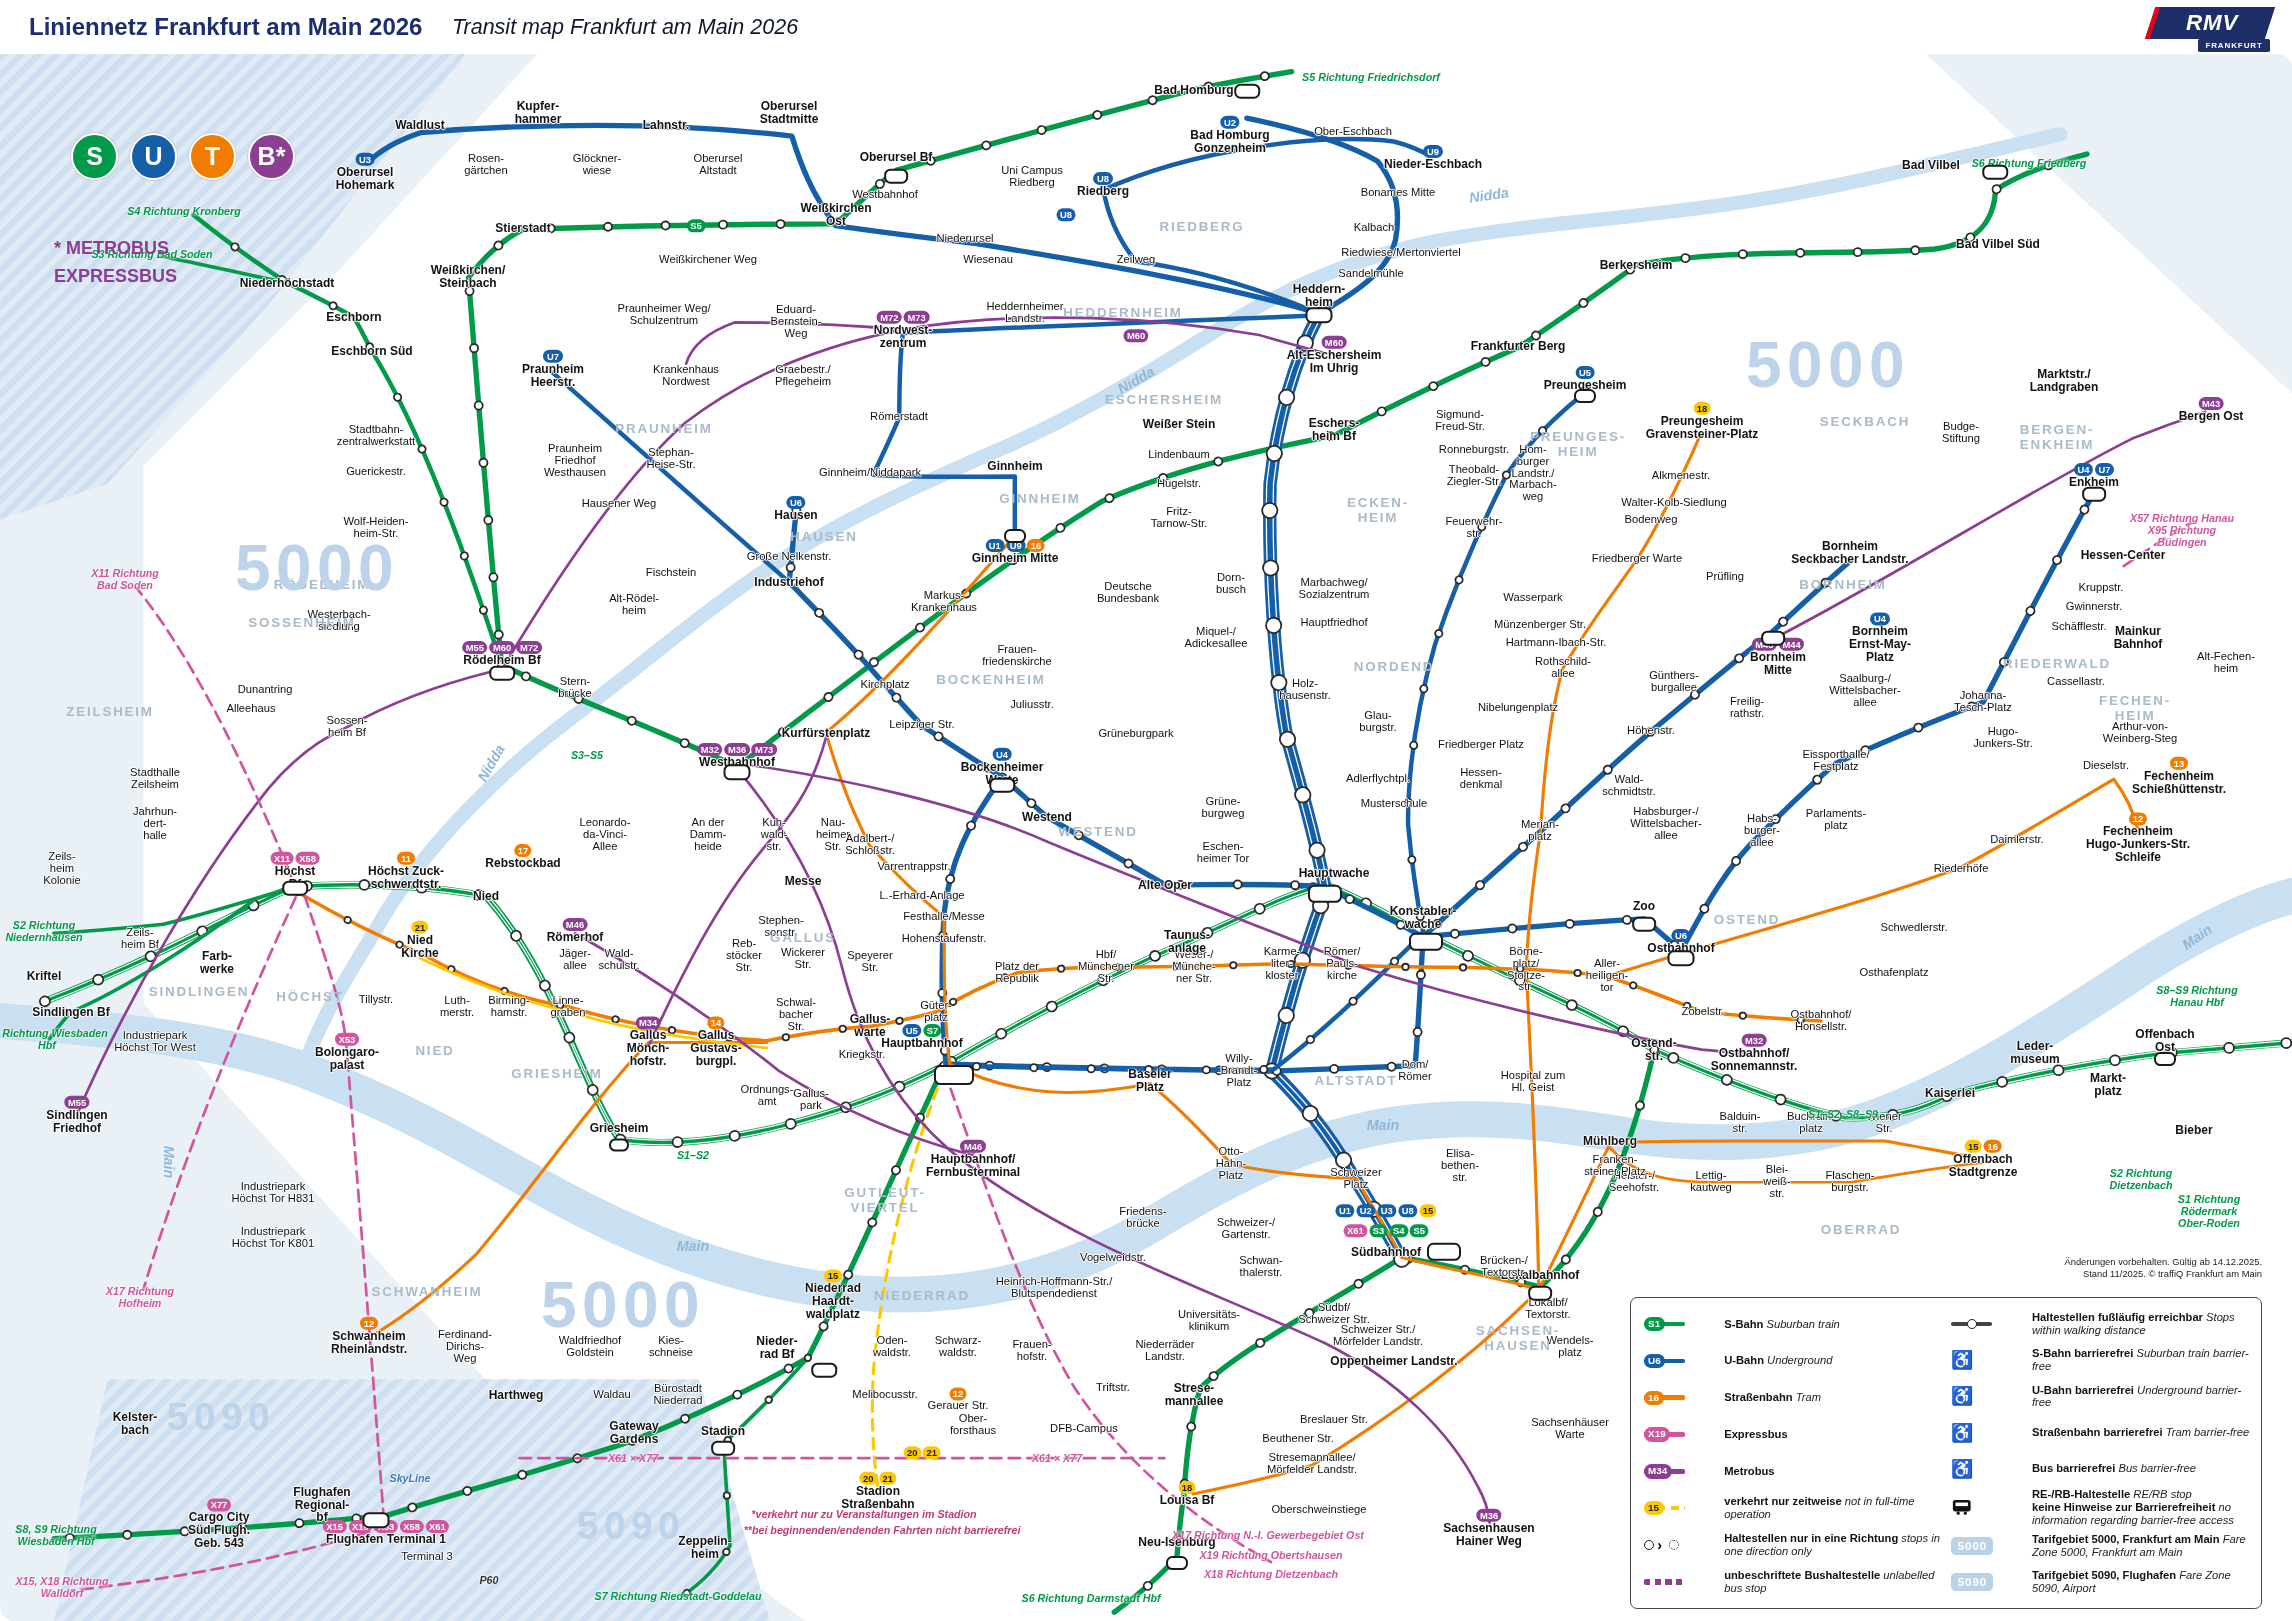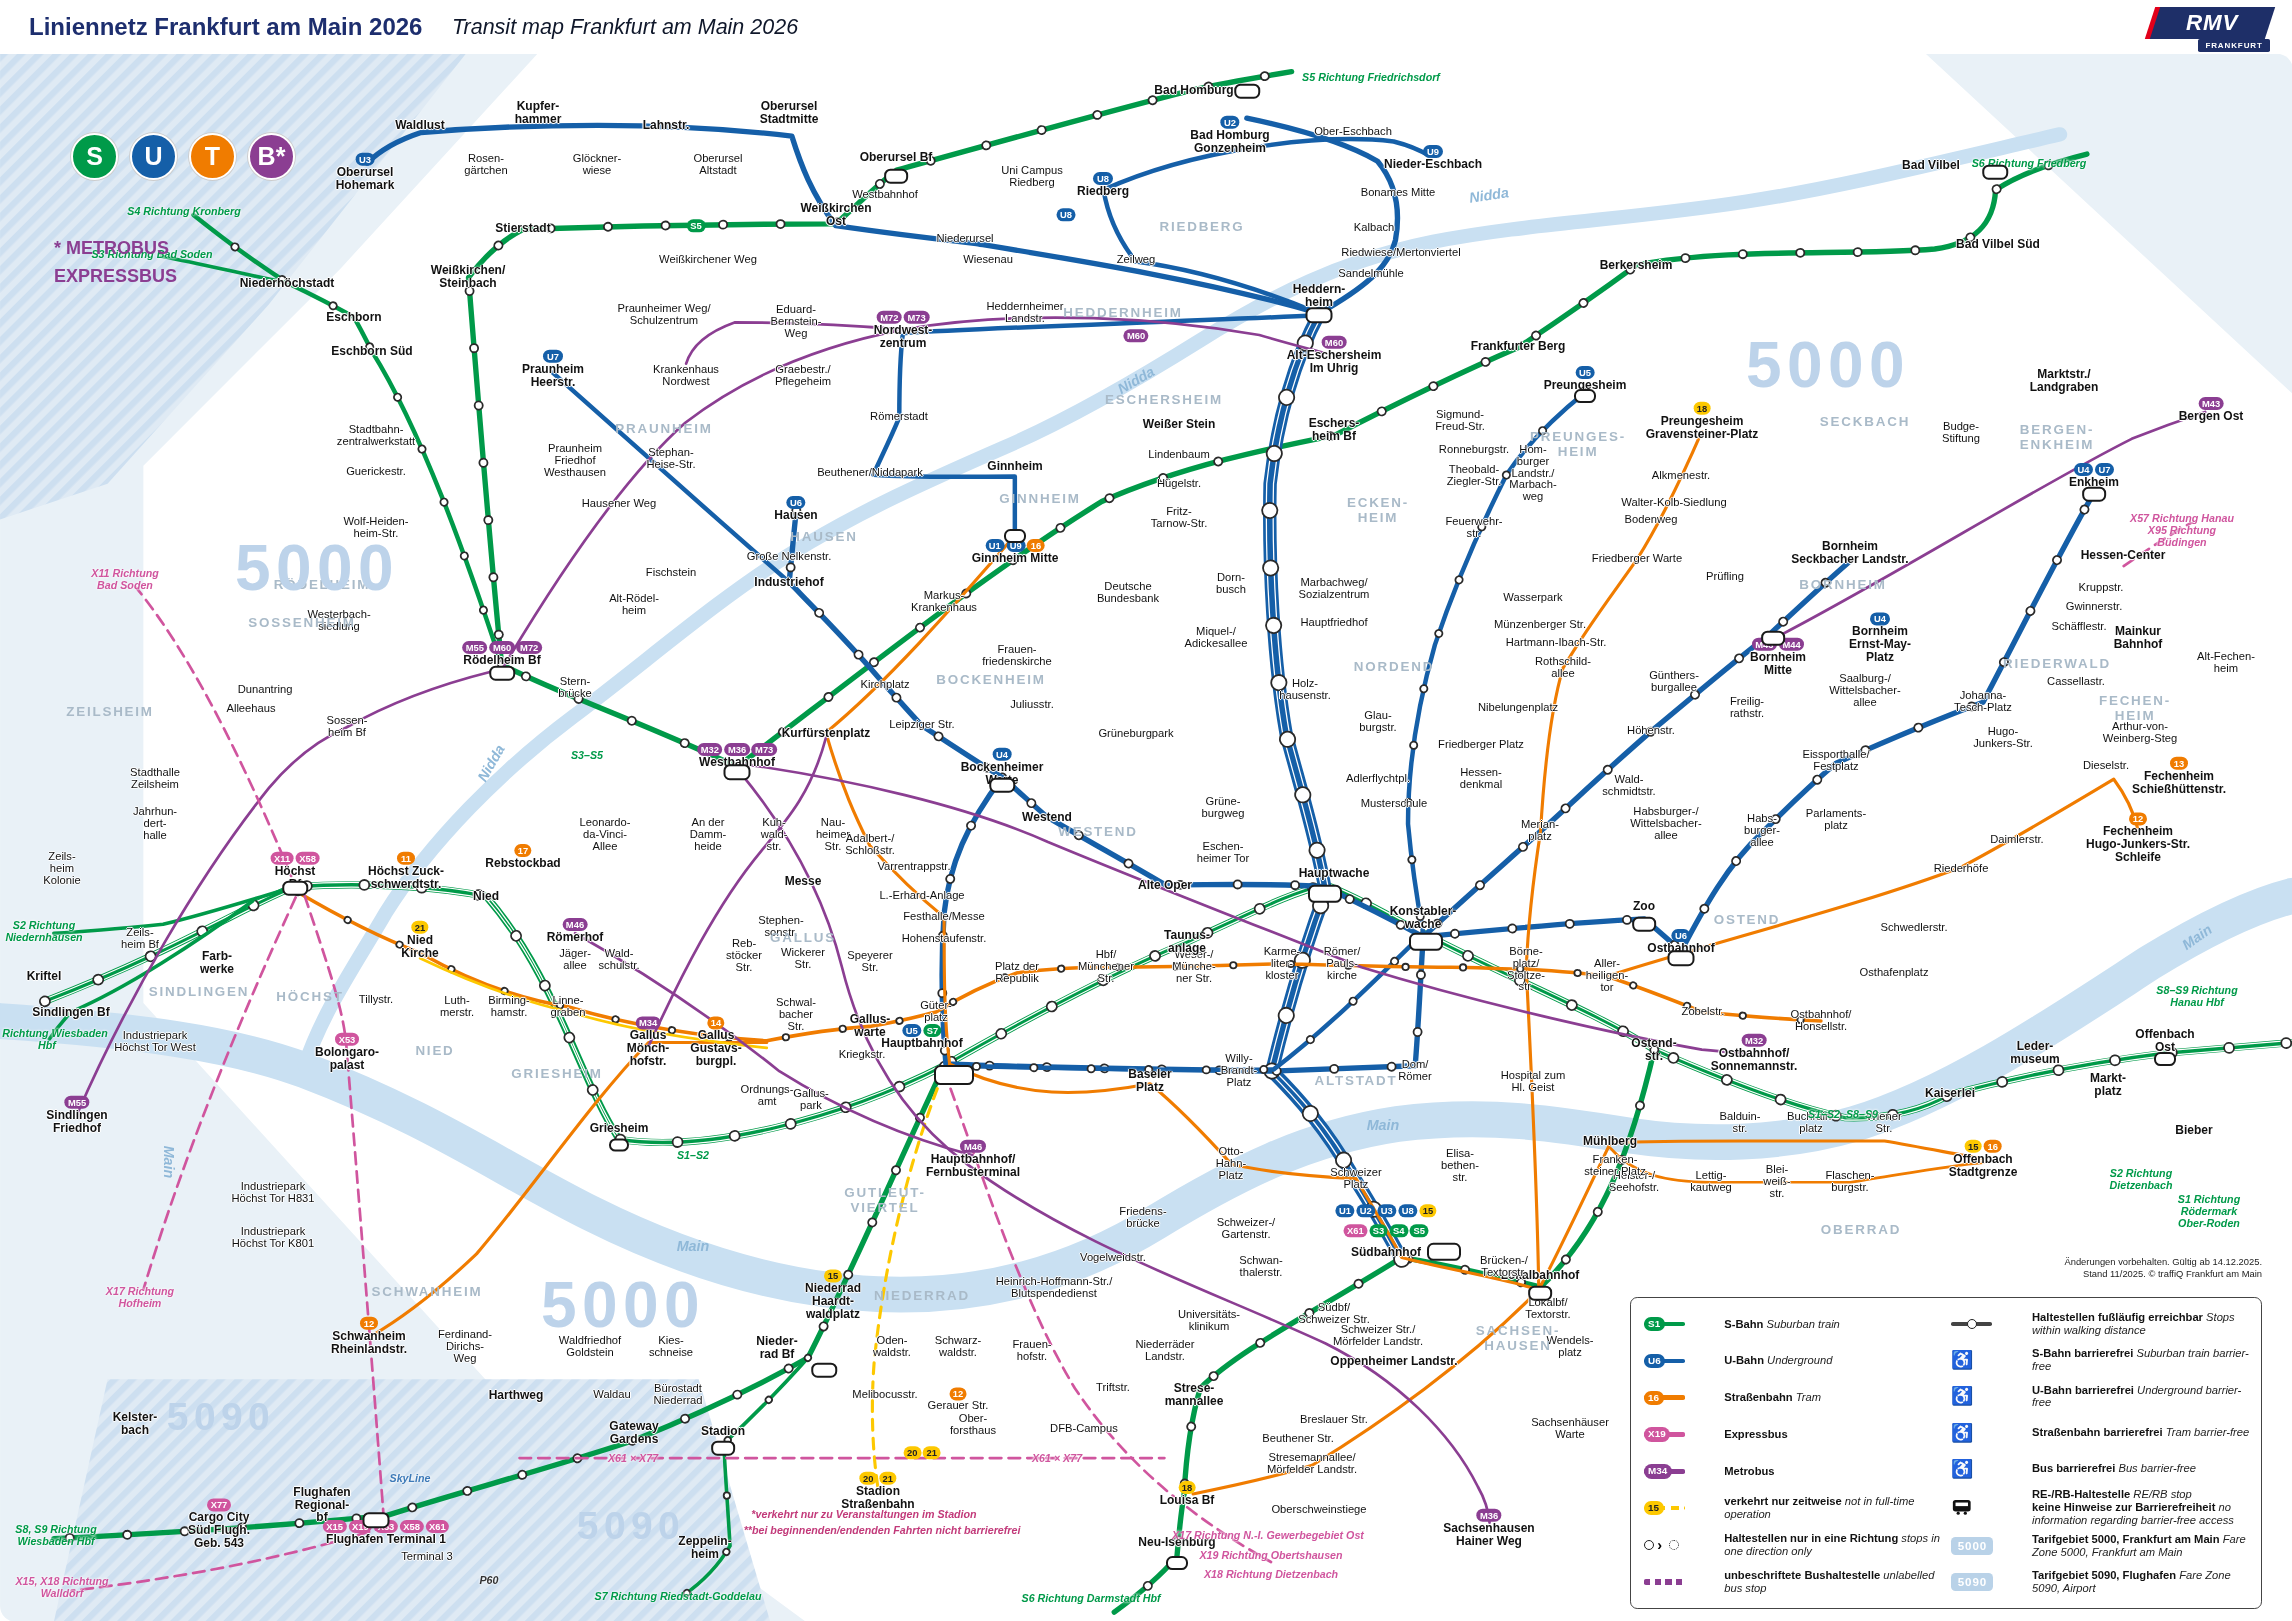--- a/index.html
+++ b/index.html
@@ -254,21 +254,21 @@
 Ziegler-Str.</span></div>
     <div class="st" style="left: 1533px; top: 473px;"><span>Hom-
 burger
 Landstr./
 Marbach-
 weg</span></div>
     <div class="st" style="left: 1474px; top: 528px;"><span>Feuerwehr-
 str.</span></div>
     <div class="st" style="left: 1179px; top: 518px;"><span>Fritz-
 Tarnow-Str.</span></div>
-    <div class="st" style="left: 870px; top: 473px;"><span>Beuthener/Niddapark</span></div>
+    <div class="st" style="left: 870px; top: 473px;"><span>Ginnheim/Niddapark</span></div>
     <div class="st b" style="left: 1015px; top: 466px;"><span>Ginnheim</span></div>
     <div class="st b" style="left: 1015px; top: 552px;"><span><span class="badge" style="background: rgb(21, 95, 168); color: rgb(255, 255, 255);">U1</span><span class="badge" style="background: rgb(21, 95, 168); color: rgb(255, 255, 255);">U9</span><span class="badge" style="background: rgb(240, 124, 0); color: rgb(255, 255, 255);">16</span></span><br><span>Ginnheim Mitte</span></div>
     <div class="st b" style="left: 796px; top: 509px;"><span><span class="badge" style="background: rgb(21, 95, 168); color: rgb(255, 255, 255);">U6</span></span><br><span>Hausen</span></div>
     <div class="st" style="left: 789px; top: 557px;"><span>Große Nelkenstr.</span></div>
     <div class="st" style="left: 671px; top: 573px;"><span>Fischstein</span></div>
     <div class="st b" style="left: 789px; top: 582px;"><span>Industriehof</span></div>
     <div class="st" style="left: 634px; top: 605px;"><span>Alt-Rödel-
 heim</span></div>
     <div class="st" style="left: 944px; top: 602px;"><span>Markus-
 Krankenhaus</span></div>

